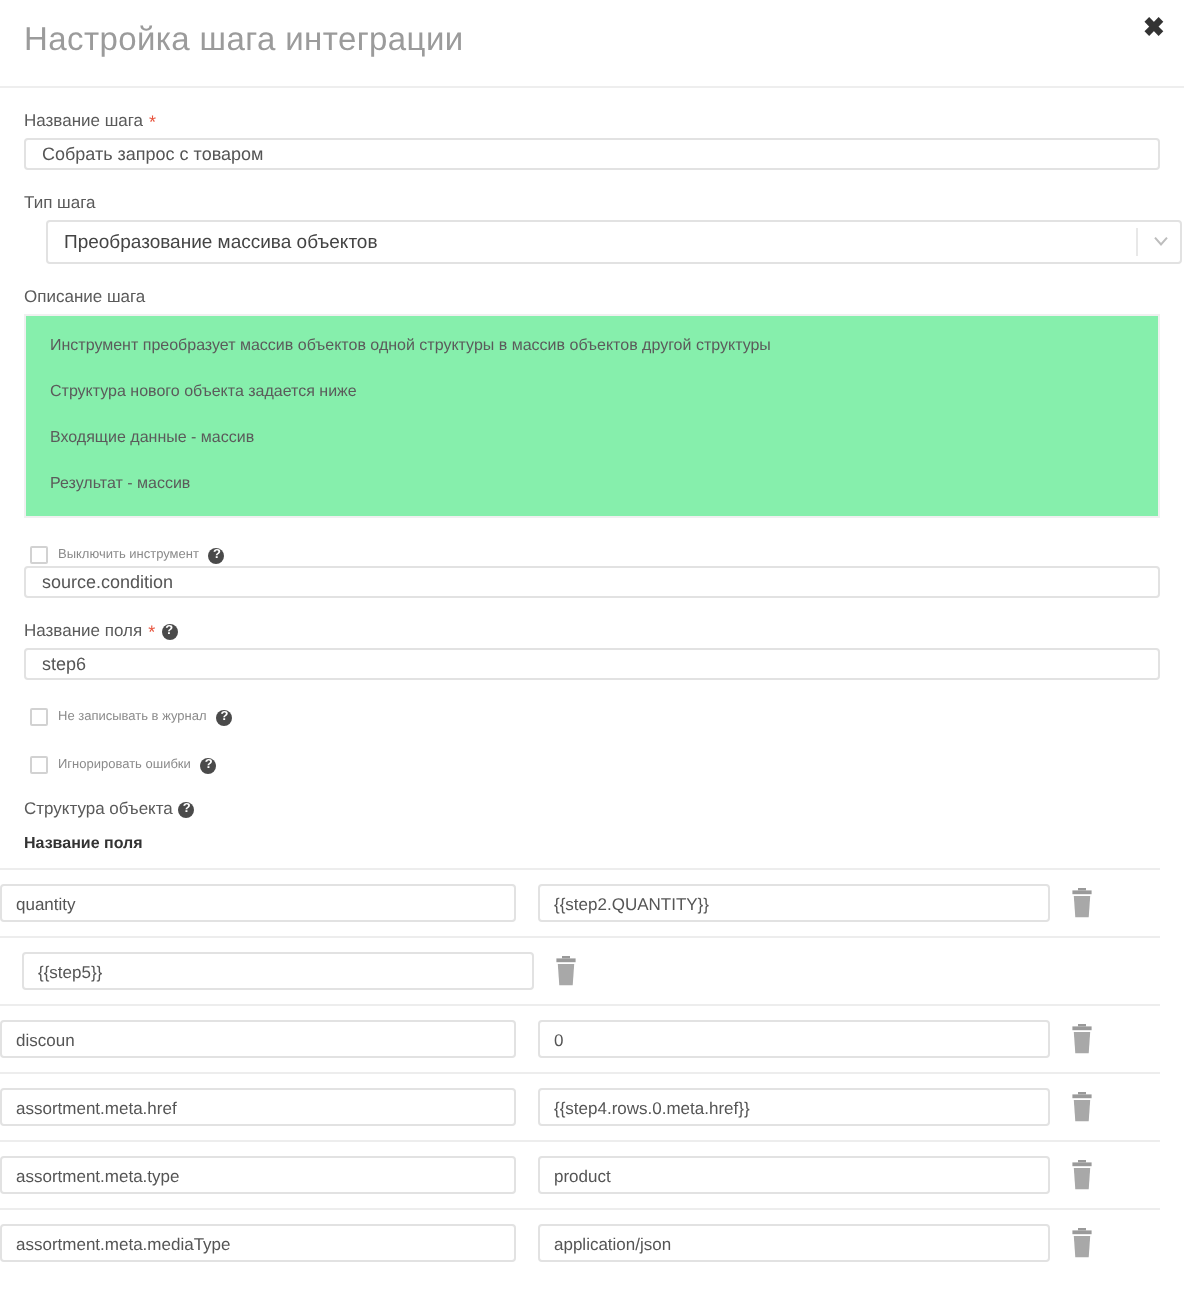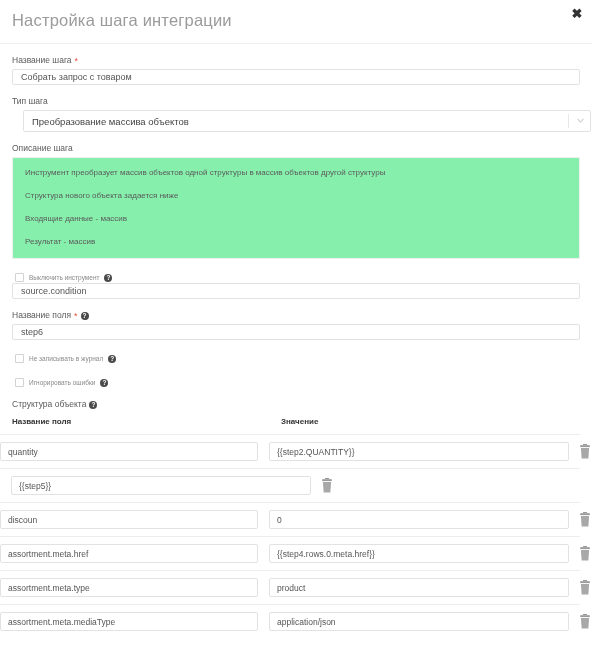--- a/index.html
+++ b/index.html
@@ -205,21 +205,21 @@
     display: flex;
     align-items: center;
     height: 33px;
     padding: 0 12px;
     box-sizing: border-box;
     width: 592px;
     margin-left: -12px;
   }
   .cell-name { width: 258px; flex: none; }
   .cell-gap  { width: 11px; flex: none; }
-  .cell-value { width: 300px; flex: none; }
+  .cell-value { width: 256px; flex: none; }
   .cell-action { flex: 1; display: flex; justify-content: flex-start; padding-left: 9px; }
 
   .cell-name .text-input,
   .cell-value .text-input {
     height: 19px;
     font-size: 8.5px;
     color: #555;
     padding: 0 7px;
   }
 
@@ -298,21 +298,20 @@
   </div>
 
   <div class="field-label">
     <span>Структура объекта</span>
     <span class="help-icon">?</span>
   </div>
 
   <div class="struct-table">
     <div class="th-row">
       <div class="th th-name">Название поля</div>
-      <div class="th th-value">Значение</div>
     </div>
     <div id="rows-host">
         <div class="row-sep"></div>
         <div class="tr">
           <div class="cell-name">
             <input class="text-input" type="text" value="quantity" style="">
           </div>
           <div class="cell-gap"></div>
           <div class="cell-value">
             <input class="text-input" type="text" value="{{step2.QUANTITY}}" style="">

